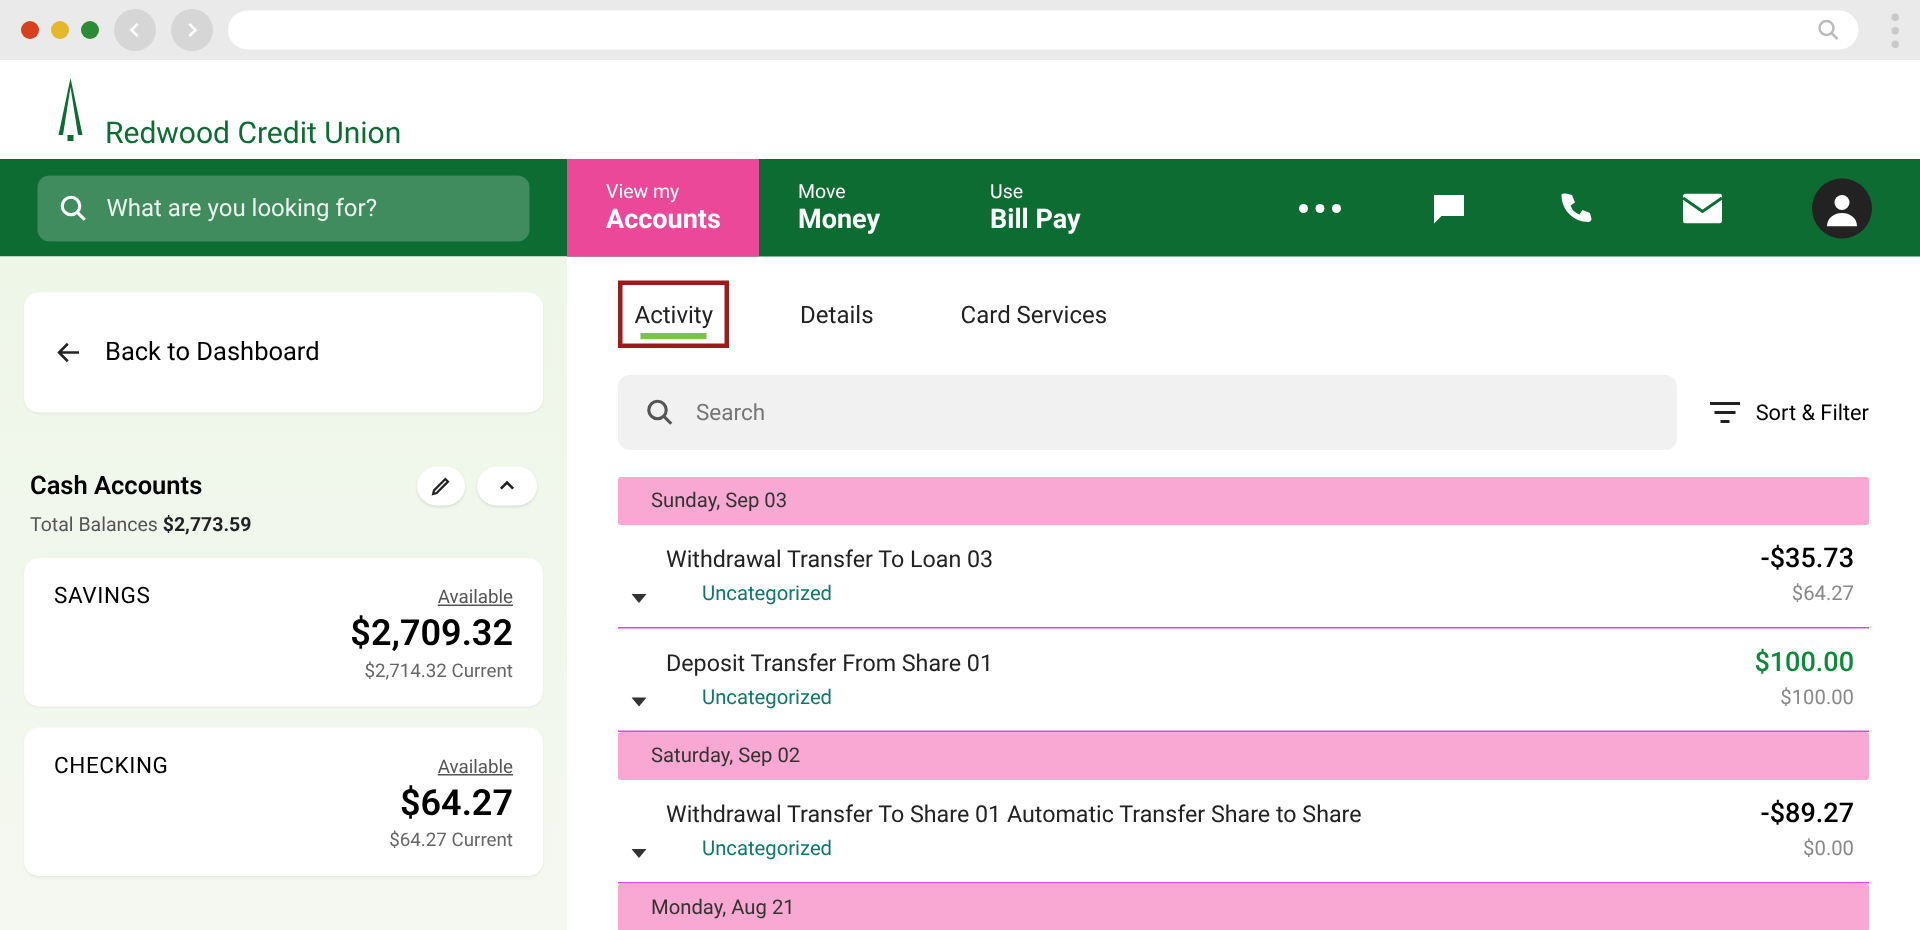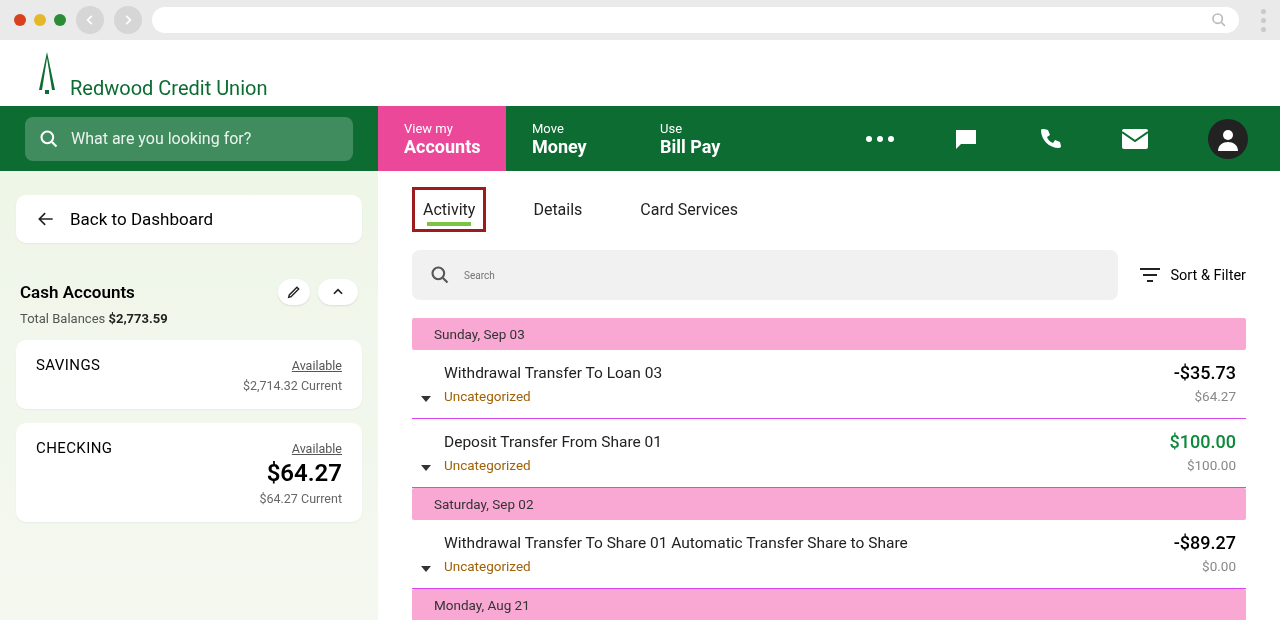--- a/index.html
+++ b/index.html
@@ -28,21 +28,21 @@
 .nav-item.active { background:#ec4899; }
 .nav-small { font-size:13px; font-weight:400; }
 .nav-big { font-size:18px; font-weight:700; }
 .nav-icons { flex:1; display:flex; align-items:center; justify-content:flex-end; gap:60px; padding-right:32px; color:#fff; }
 .nav-more { display:flex; gap:5px; }
 .nav-more span{width:6px;height:6px;background:#fff;border-radius:50%;}
 .avatar-circle { width:40px; height:40px; background:#222; border-radius:50%; display:flex; align-items:center; justify-content:center; }
 
 .main { display:flex; height:449px; }
 .sidebar { width:378px; background:linear-gradient(180deg,#eef6e8 0%,#f5f8f0 100%); padding:24px 16px; }
-.back-card { background:#fff; border-radius:10px; height:48px; display:flex; align-items:center; padding:0 20px; gap:14px; font-size:17px; box-shadow:0 1px 2px rgba(0,0,0,0.05); cursor:pointer; }
+.back-card { background:#fff; border-radius:10px; height:80px; display:flex; align-items:center; padding:0 20px; gap:14px; font-size:17px; box-shadow:0 1px 2px rgba(0,0,0,0.05); cursor:pointer; }
 .section-head { display:flex; align-items:center; justify-content:space-between; margin:36px 4px 6px; }
 .section-title { font-size:17px; font-weight:600; }
 .section-sub { font-size:13px; color:#555; margin:0 4px 14px; }
 .section-sub b { color:#222; }
 .sec-actions { display:flex; gap:8px; }
 .round-btn { width:32px; height:26px; background:#fff; border-radius:14px; display:flex; align-items:center; justify-content:center; box-shadow:0 1px 2px rgba(0,0,0,0.1); cursor:pointer; }
 
 .acct-card { background:#fff; border-radius:10px; padding:16px 20px; margin-bottom:14px; box-shadow:0 1px 2px rgba(0,0,0,0.05); cursor:pointer; }
 .acct-row { display:flex; justify-content:space-between; align-items:baseline; }
 .acct-name { font-size:15px; font-weight:400; letter-spacing:0.4px; }
@@ -51,30 +51,30 @@
 .acct-cur { font-size:12.5px; color:#666; text-align:right; margin-top:4px; }
 
 .content { flex:1; padding:0; }
 .tabs { display:flex; gap:36px; padding:16px 34px 0; }
 .tab { font-size:16px; padding:10px 8px 10px; cursor:pointer; color:#222; border:3px solid transparent; }
 .tab.active { border:3px solid #9e1b1b; position:relative; }
 .tab.active::after { content:''; position:absolute; left:12px; right:12px; bottom:3px; height:4px; background:#7dc243; }
 
 .search-sort { display:flex; gap:22px; padding:18px 34px; align-items:center; }
 .tx-search { flex:1; height:50px; background:#f1f1f1; border-radius:8px; display:flex; align-items:center; padding:0 18px; gap:14px; }
-.tx-search input { flex:1; background:transparent; border:none; outline:none; font-size:10px; }
+.tx-search input { flex:1; background:transparent; border:none; outline:none; font-size:15px; }
 .sort-filter { display:flex; align-items:center; gap:10px; font-size:14.5px; cursor:pointer; }
 
 .tx-list { padding:0 34px; }
 .date-head { background:#f9a8d4; padding:8px 22px; font-size:13.5px; color:#333; border-radius:2px; }
 .tx-row { display:flex; padding:12px 10px 14px 0; border-bottom:1px solid #d946ef;align-items:flex-end; }
 .tx-exp { width:28px; display:flex; align-items:center; justify-content:center; color:#444; cursor:pointer; margin-top:4px; }
 .tx-mid { flex:1; padding-left:4px; }
 .tx-desc { font-size:15.5px; color:#222; }
-.tx-cat { font-size:13.5px; color:#a16207; margin-top:6px; }
+.tx-cat { font-size:13.5px; color:#0f766e; margin-top:6px;margin-left:24px; }
 .tx-right { text-align:right; min-width:120px; }
 .tx-amt { font-size:18px; font-weight:500; }
 .tx-amt.pos { color:#0c8a3a; }
 .tx-bal { font-size:13.5px; color:#888; margin-top:5px; }
 
 svg { display:block; }
 </style>
 </head>
 <body>
 
@@ -189,20 +189,21 @@
     </div>
     <div class="section-sub">
       <span>Total Balances</span> <b>$2,773.59</b>
     </div>
 
     <div class="acct-card">
       <div class="acct-row">
         <span class="acct-name">SAVINGS</span>
         <span class="acct-avail-label">Available</span>
       </div>
+      <div class="acct-bal">$2,709.32</div>
       <div class="acct-cur">$2,714.32 Current</div>
     </div>
 
     <div class="acct-card">
       <div class="acct-row">
         <span class="acct-name">CHECKING</span>
         <span class="acct-avail-label">Available</span>
       </div>
       <div class="acct-bal">$64.27</div>
       <div class="acct-cur">$64.27 Current</div>

